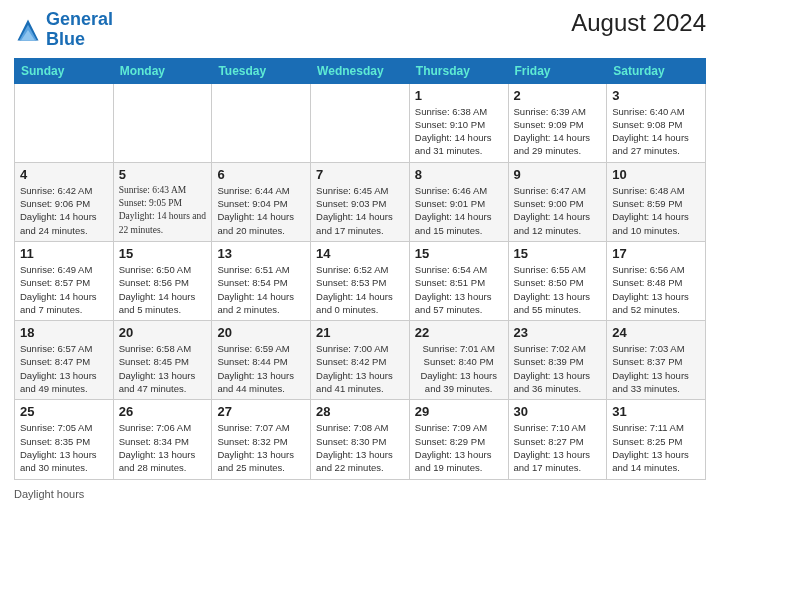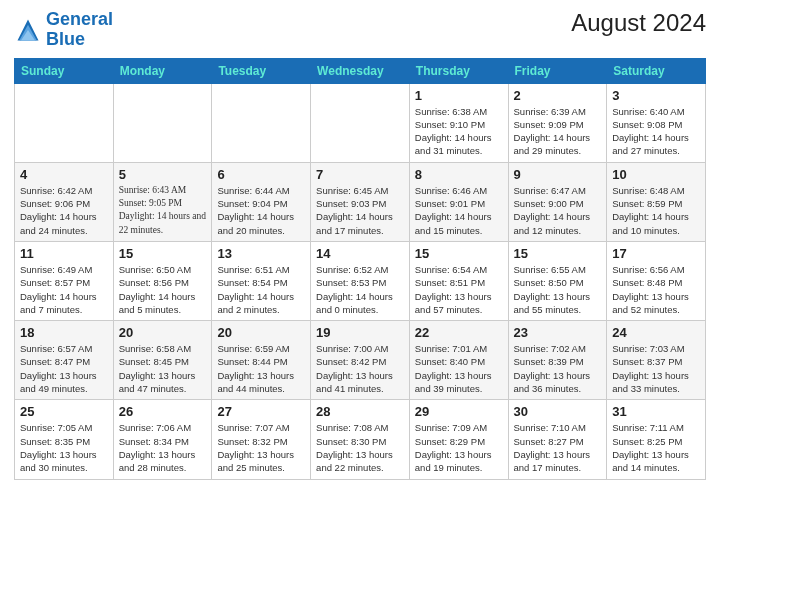--- a/index.html
+++ b/index.html
@@ -272,28 +272,28 @@
 Sunset: 8:45 PM
 Daylight: 13 hours and 47 minutes.</div>
           </td>
           <td>
             <span class="day-num">20</span>
             <div class="day-info" style="white-space: pre-line;">Sunrise: 6:59 AM
 Sunset: 8:44 PM
 Daylight: 13 hours and 44 minutes.</div>
           </td>
           <td>
-            <span class="day-num">19</span>
+            <span class="day-num">21</span>
             <div class="day-info" style="white-space: pre-line;">Sunrise: 7:00 AM
 Sunset: 8:42 PM
 Daylight: 13 hours and 41 minutes.</div>
           </td>
           <td>
             <span class="day-num">22</span>
-            <div class="day-info" style="white-space: pre-line;">Sunrise: 7:01 AM
+            <div class="day-info" style="white-space: pre-line; text-align: center;">Sunrise: 7:01 AM
 Sunset: 8:40 PM
 Daylight: 13 hours and 39 minutes.</div>
           </td>
           <td>
             <span class="day-num">23</span>
             <div class="day-info" style="white-space: pre-line;">Sunrise: 7:02 AM
 Sunset: 8:39 PM
 Daylight: 13 hours and 36 minutes.</div>
           </td>
           <td>
@@ -343,13 +343,16 @@
           <td>
             <span class="day-num">31</span>
             <div class="day-info" style="white-space: pre-line;">Sunrise: 7:11 AM
 Sunset: 8:25 PM
 Daylight: 13 hours and 14 minutes.</div>
           </td>
         </tr>
       </tbody>
   </table>
 
+  <div class="footer">
+    <span>Daylight hours</span>
+  </div>
 </div>
 
 </body></html>

